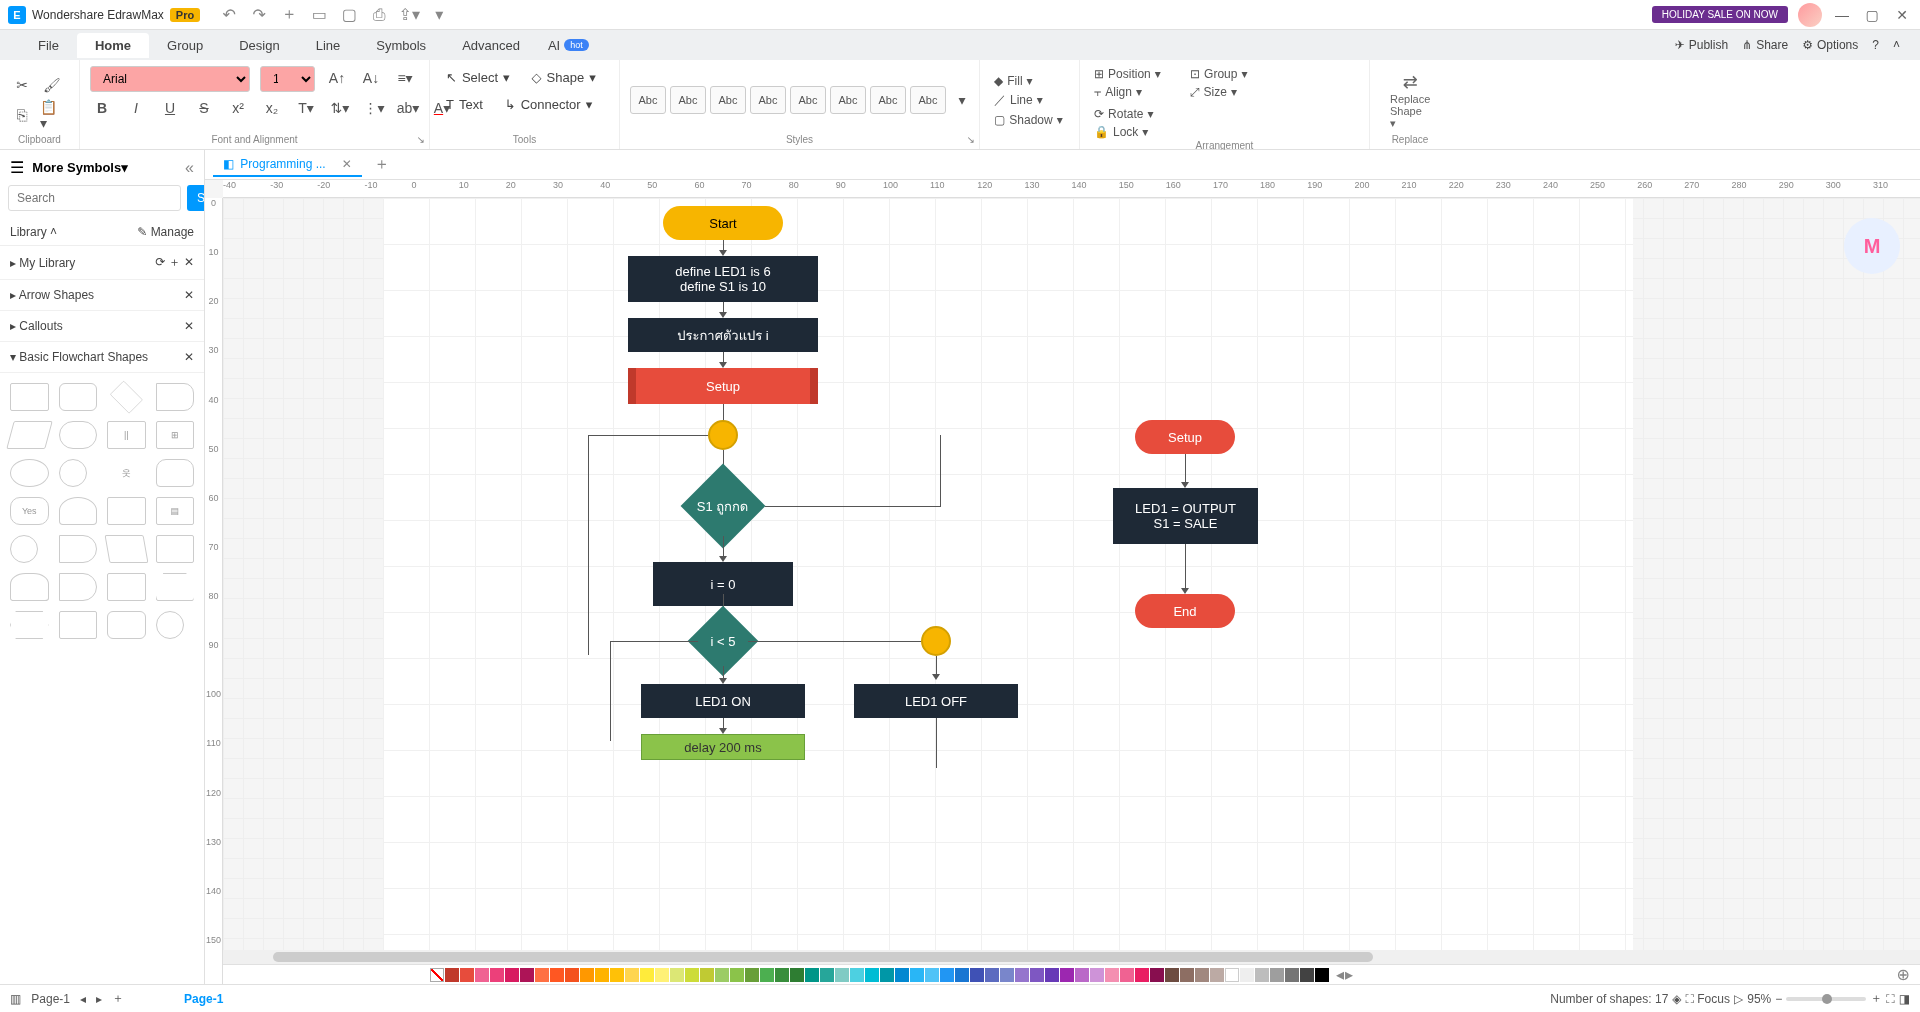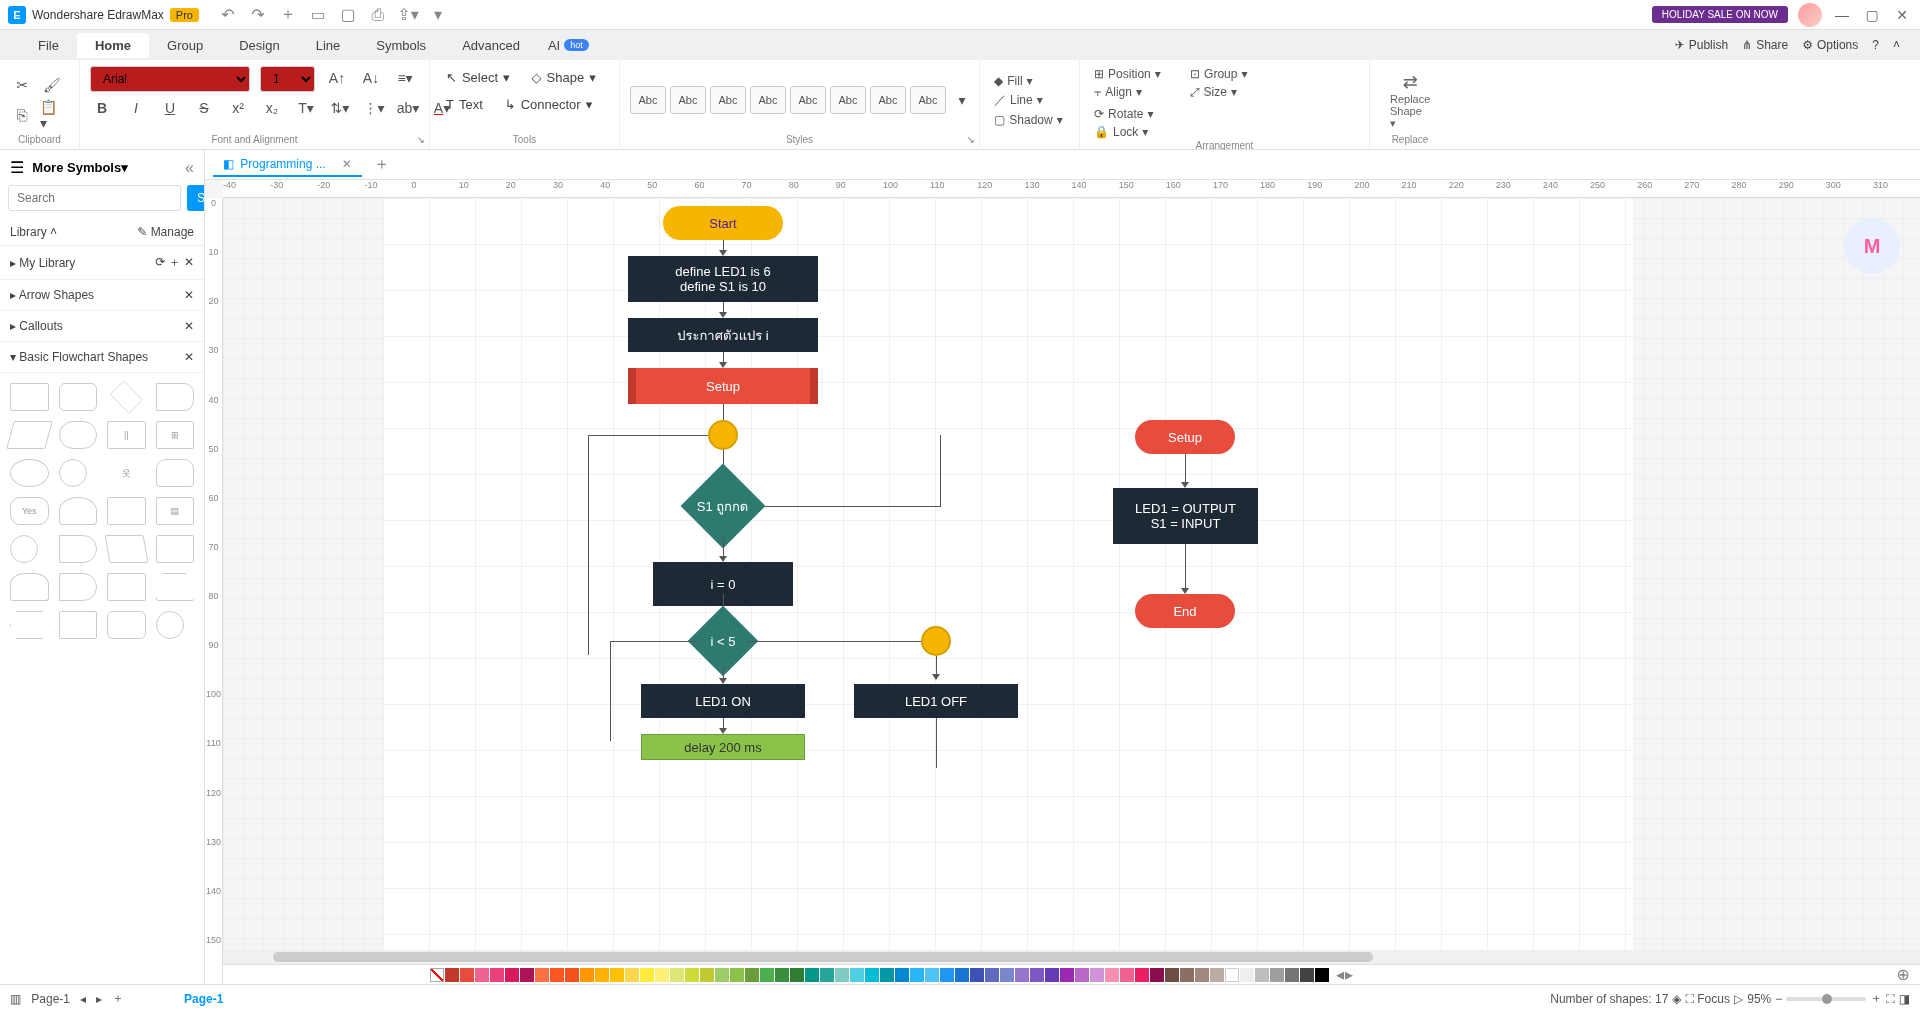--- a/index.html
+++ b/index.html
@@ -2,21 +2,21 @@
 <html><head>
 <meta charset="utf-8">
 <style>
 * { margin: 0; padding: 0; box-sizing: border-box; font-family: -apple-system, BlinkMacSystemFont, "Segoe UI", Arial, sans-serif; }
 body { background: #f0f0f0; overflow: hidden; width: 1920px; height: 1012px; }
 
 
 .titlebar { height: 30px; background: #fff; display: flex; align-items: center; padding: 0 8px; border-bottom: 1px solid #e0e0e0; }
 .logo-icon { width: 18px; height: 18px; background: #0099ff; border-radius: 3px; margin-right: 6px; display: flex; align-items: center; justify-content: center; color: #fff; font-size: 11px; font-weight: bold; }
 .app-title { font-size: 12px; color: #333; }
-.pro-badge { background: #f7b500; color: #333; font-size: 11px; padding: 1px 6px; border-radius: 3px; margin-left: 6px; font-weight: 400; }
+.pro-badge { background: #f7b500; color: #333; font-size: 11px; padding: 1px 6px; border-radius: 3px; margin-left: 6px; font-weight: 700; }
 .qat { display: flex; gap: 12px; margin-left: 20px; }
 .qat-btn { width: 18px; height: 18px; display: flex; align-items: center; justify-content: center; color: #888; cursor: pointer; }
 .titlebar-right { margin-left: auto; display: flex; align-items: center; gap: 10px; }
 .sale-badge { background: #6b2d8f; color: #fff; font-size: 10px; padding: 3px 10px; border-radius: 3px; text-align: center; }
 .avatar { width: 24px; height: 24px; border-radius: 50%; background: linear-gradient(135deg,#ff9a9e,#fad0c4); }
 .win-btn { width: 20px; height: 20px; display: flex; align-items: center; justify-content: center; color: #666; cursor: pointer; font-size: 14px; }
 
 
 .menubar { height: 30px; background: #eef0f2; display: flex; align-items: center; padding: 0 20px; }
 .menu-item { padding: 5px 18px; font-size: 13px; color: #444; cursor: pointer; }
@@ -27,21 +27,21 @@
 .mb-link { font-size: 12px; color: #444; display: flex; align-items: center; gap: 4px; }
 
 
 .ribbon { height: 90px; background: #fff; display: flex; border-bottom: 1px solid #e0e0e0; }
 .ribbon-group { border-right: 1px solid #eee; padding: 6px 10px 2px; display: flex; flex-direction: column; position: relative; }
 .rg-controls { flex: 1; display: flex; gap: 6px; align-items: center; }
 .rg-label { font-size: 10px; color: #888; text-align: center; padding-bottom: 2px; }
 .rg-expand { position: absolute; right: 4px; bottom: 4px; font-size: 10px; color: #888; }
 .clipboard-col { display: flex; flex-direction: column; gap: 6px; }
 .ic-btn { width: 24px; height: 24px; display: flex; align-items: center; justify-content: center; color: #555; cursor: pointer; font-size: 14px; }
-.font-select { height: 26px; border: 1px solid #ccc; border-radius: 3px; padding: 0 20px 0 8px; font-size: 12px; background: #b91c1c; }
+.font-select { height: 26px; border: 1px solid #ccc; border-radius: 3px; padding: 0 20px 0 8px; font-size: 12px; background: #fca5a5; }
 .font-select.wide { width: 160px; }
 .font-select.narrow { width: 55px; }
 .fmt-row { display: flex; gap: 10px; }
 .tool-btn { display: flex; align-items: center; gap: 5px; font-size: 13px; color: #444; padding: 4px 6px; cursor: pointer; }
 .style-gallery { display: flex; gap: 4px; align-items: center; }
 .style-swatch { width: 36px; height: 28px; border: 1px solid #ccc; border-radius: 3px; display: flex; align-items: center; justify-content: center; font-size: 11px; color: #555; background: #fafafa; }
 .shape-ops { display: flex; flex-direction: column; gap: 2px; font-size: 12px; }
 .shape-op { display: flex; align-items: center; gap: 4px; color: #555; padding: 1px 4px; cursor: pointer; }
 .replace-btn { display: flex; flex-direction: column; align-items: center; justify-content: center; font-size: 11px; color: #666; padding: 4px 10px; }
 
@@ -403,21 +403,21 @@
         <span>100</span>
         <span>110</span>
         <span>120</span>
         <span>130</span>
         <span>140</span>
         <span>150</span>
     </div>
     <div class="canvas">
       <div class="page-area">
 
-        <div class="fc terminator" style="left:280px;top:8px;width:120px;height:34px;background:#f7b500;color:#4c1d95">
+        <div class="fc terminator" style="left:280px;top:8px;width:120px;height:34px;background:#f7b500;color:#000000">
             <span>Start</span>
           </div>
         <div class="arrow arrow-v" style="left:340px;top:42px;height:14px"></div>
           <div class="arrow-head-d" style="left:336px;top:52px"></div>
         <div class="fc process" style="left:245px;top:58px;width:190px;height:46px;flex-direction:column">
           <span>define LED1 is 6</span>
             <span>define S1 is 10</span>
         </div>
         <div class="arrow arrow-v" style="left:340px;top:104px;height:14px"></div>
           <div class="arrow-head-d" style="left:336px;top:114px"></div>
@@ -474,21 +474,21 @@
           </div>
         <div class="arrow arrow-v" style="left:553px;top:520px;height:50px"></div>
 
         <div class="fc terminator" style="left:752px;top:222px;width:100px;height:34px;background:#e74c3c">
             <span>Setup</span>
           </div>
         <div class="arrow arrow-v" style="left:802px;top:256px;height:32px"></div>
           <div class="arrow-head-d" style="left:798px;top:284px"></div>
         <div class="fc process" style="left:730px;top:290px;width:145px;height:56px;flex-direction:column">
           <span>LED1 = OUTPUT</span>
-            <span>S1 = INPUT</span>
+            <span>S1 = SALE</span>
         </div>
         <div class="arrow arrow-v" style="left:802px;top:346px;height:48px"></div>
           <div class="arrow-head-d" style="left:798px;top:390px"></div>
         <div class="fc terminator" style="left:752px;top:396px;width:100px;height:34px;background:#e74c3c">
             <span>End</span>
           </div>
       </div>
 
       <div class="ai-badge">M</div>
     </div>

